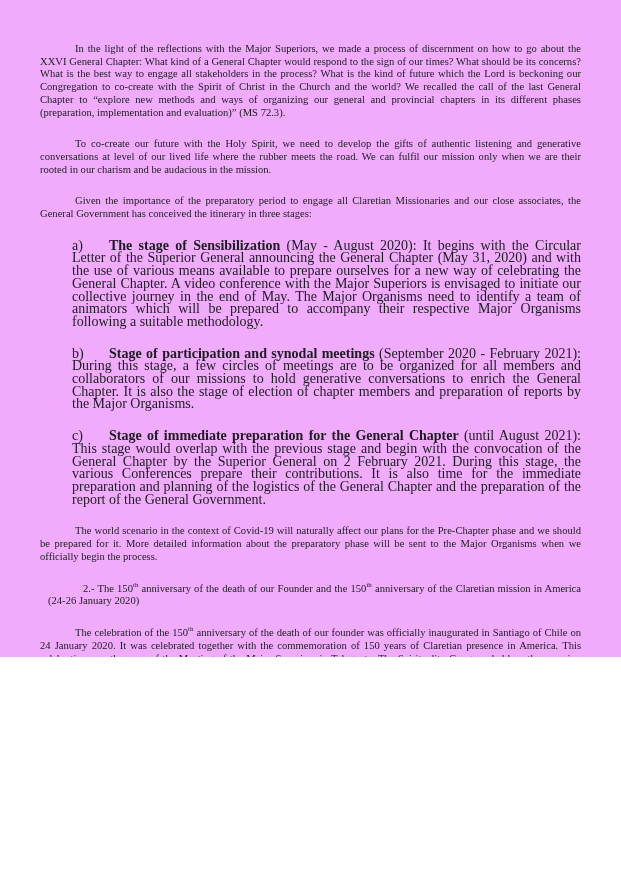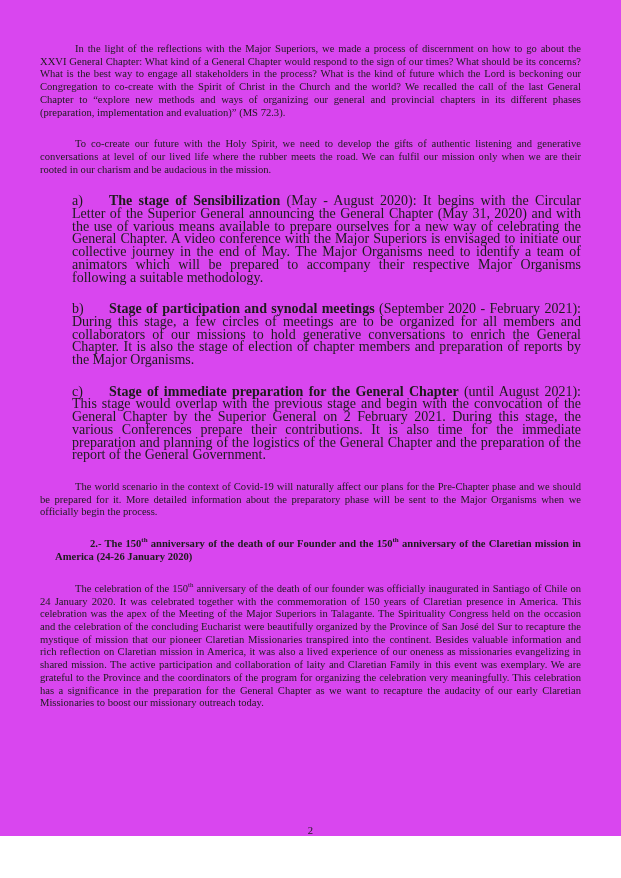--- a/index.html
+++ b/index.html
@@ -3,22 +3,22 @@
 <meta charset="utf-8">
 <style>
   html, body {
     margin: 0;
     padding: 0;
     background: #ffffff;
   }
   .page {
     position: relative;
     width: 621px;
-    height: 836px;
-    background: #d946ef;
+    height: 657px;
+    background: #f0abfc;
     font-family: "Liberation Serif", "DejaVu Serif", serif;
     color: #1c1c1c;
     overflow: hidden;
   }
   .content {
     position: absolute;
     left: 40px;
     top: 43px;
     width: 541px;
   }
@@ -37,24 +37,24 @@
     text-indent: 0;
   }
   .stage-label {
     display: inline-block;
     width: 37px;
   }
   .stage-title {
     font-weight: bold;
   }
   .heading {
-    margin: 0 0 19px 15px;
+    margin: 0 0 19px 8px;
     font-size: 10.6px;
     line-height: 12.9px;
-    font-weight: bold;
+    font-weight: normal;
     text-align: justify;
     text-indent: 35px;
   }
   sup.ord {
     font-size: 7px;
     vertical-align: super;
     line-height: 0;
   }
   .page-number {
     position: absolute;
@@ -69,20 +69,21 @@
 </head>
 <body>
 
 <div class="page">
   <div class="content">
 
     <p class="para">In the light of the reflections with the Major Superiors, we made a process of discernment on how to go about the XXVI General Chapter: What kind of a General Chapter would respond to the sign of our times? What should be its concerns? What is the best way to engage all stakeholders in the process? What is the kind of future which the Lord is beckoning our Congregation to co-create with the Spirit of Christ in the Church and the world? We recalled the call of the last General Chapter to “explore new methods and ways of organizing our general and provincial chapters in its different phases (preparation, implementation and evaluation)” (MS 72.3).</p>
 
     <p class="para">To co-create our future with the Holy Spirit, we need to develop the gifts of authentic listening and generative conversations at level of our lived life where the rubber meets the road. We can fulfil our mission only when we are their rooted in our charism and be audacious in the mission.</p>
 
+    <p class="para">Given the importance of the preparatory period to engage all Claretian Missionaries and our close associates, the General Government has conceived the itinerary in three stages:</p>
 
     <p class="stage"><span class="stage-label">a)</span><span class="stage-title">The stage of Sensibilization</span><span> (May - August 2020): It begins with the Circular Letter of the Superior General announcing the General Chapter (May 31, 2020) and with the use of various means available to prepare ourselves for a new way of celebrating the General Chapter. A video conference with the Major Superiors is envisaged to initiate our collective journey in the end of May. The Major Organisms need to identify a team of animators which will be prepared to accompany their respective Major Organisms following a suitable methodology.</span></p>
 
     <p class="stage"><span class="stage-label">b)</span><span class="stage-title">Stage of participation and synodal meetings</span><span> (September 2020 - February 2021): During this stage, a few circles of meetings are to be organized for all members and collaborators of our missions to hold generative conversations to enrich the General Chapter. It is also the stage of election of chapter members and preparation of reports by the Major Organisms.</span></p>
 
     <p class="stage"><span class="stage-label">c)</span><span class="stage-title">Stage of immediate preparation for the General Chapter</span><span> (until August 2021): This stage would overlap with the previous stage and begin with the convocation of the General Chapter by the Superior General on 2 February 2021. During this stage, the various Conferences prepare their contributions. It is also time for the immediate preparation and planning of the logistics of the General Chapter and the preparation of the report of the General Government.</span></p>
 
     <p class="para">The world scenario in the context of Covid-19 will naturally affect our plans for the Pre-Chapter phase and we should be prepared for it. More detailed information about the preparatory phase will be sent to the Major Organisms when we officially begin the process.</p>
 
     <p class="heading"><span>2.- The 150</span><sup class="ord">th</sup><span> anniversary of the death of our Founder and the 150</span><sup class="ord">th</sup><span> anniversary of the Claretian mission in America (24-26 January 2020)</span></p>

